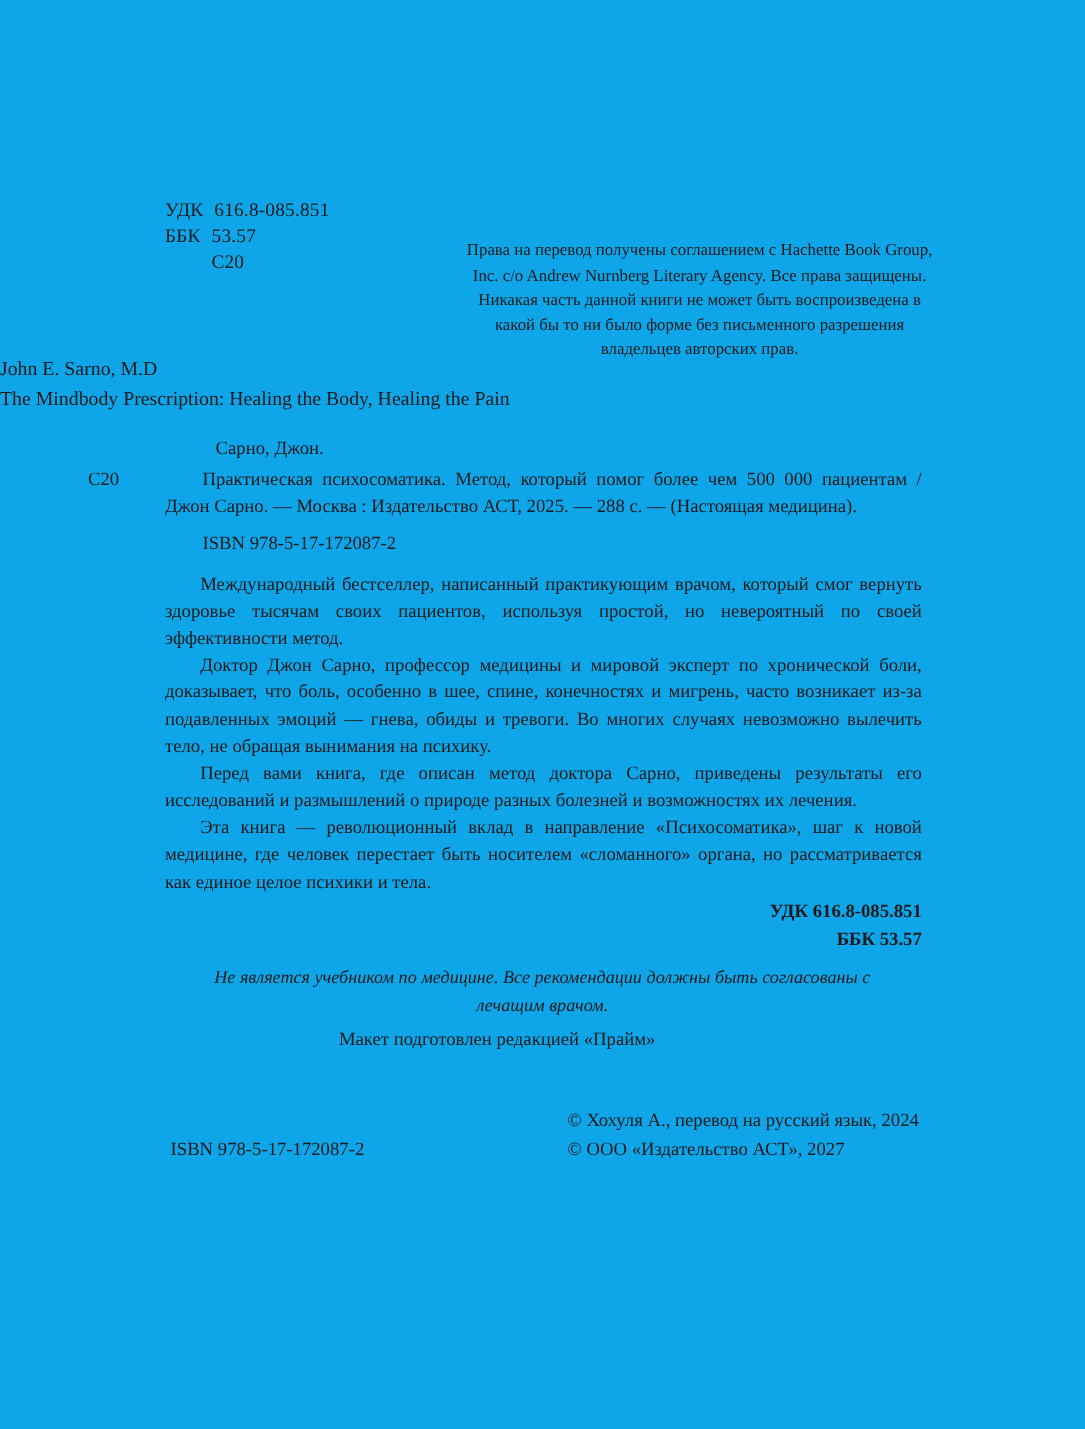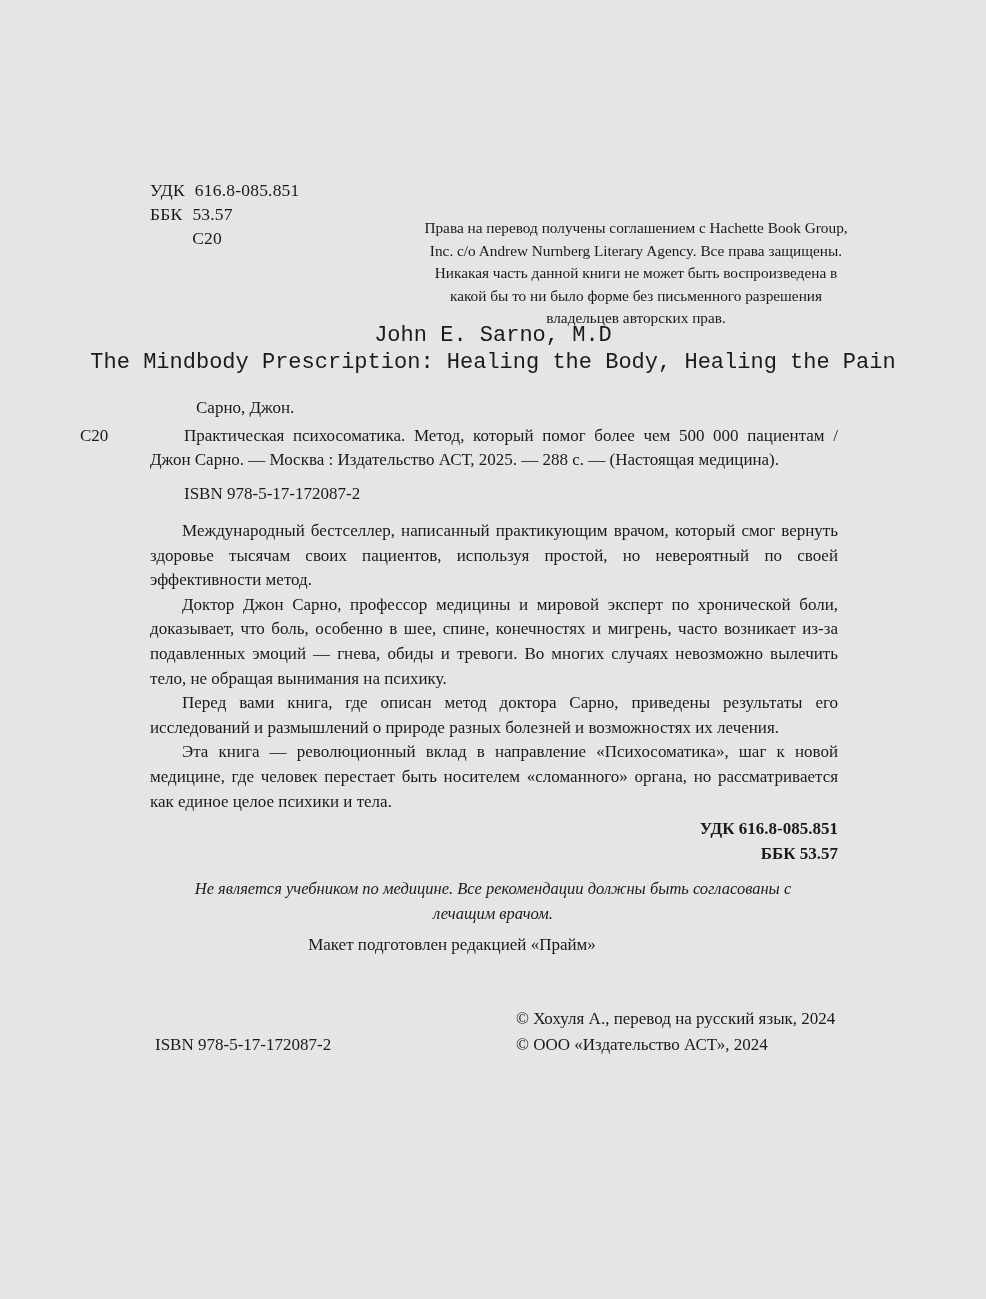--- a/index.html
+++ b/index.html
@@ -13,21 +13,21 @@
     font-family: "Liberation Serif", serif;
     color: #1a1a1a;
     position: relative;
     overflow: hidden;
   }
   .page {
     position: absolute;
     left: 0; top: 0;
     width: 986px;
     height: 1299px;
-    background: #e5e5e5;
+    background: #0ea5e9;
   }
 
   
   .top-row {
     position: absolute;
     top: 178px;
     left: 0;
     width: 986px;
   }
   .codes {
@@ -53,24 +53,23 @@
     text-align: center;
     margin-top: 37px;
   }
 
   
   .orig {
     position: absolute;
     top: 322px;
     left: 0;
     width: 986px;
-    text-align: center;
-    font-size: 22px;
+    text-align: left;
+    font-size: 18px;
     line-height: 27px;
-    font-family: Liberation Mono, monospace;
   }
 
   
   .bib {
     position: absolute;
     top: 396px;
     left: 150px;
     width: 688px;
     font-size: 17px;
     line-height: 24.5px;
@@ -216,17 +215,17 @@
   <div class="disclaimer">Не является учебником по медицине. Все рекомендации должны быть согласованы с лечащим врачом.</div>
 
   <div class="layout-note">Макет подготовлен редакцией «Прайм»</div>
 
   <div class="bottom">
     <div class="isbn-block">
       <div>ISBN 978-5-17-172087-2</div>
     </div>
     <div class="copy-block">
       <div>© Хохуля А., перевод на русский язык, 2024</div>
-      <div>© ООО «Издательство АСТ», 2024</div>
+      <div>© ООО «Издательство АСТ», 2027</div>
     </div>
   </div>
 
 </div>
 
 </body></html>

